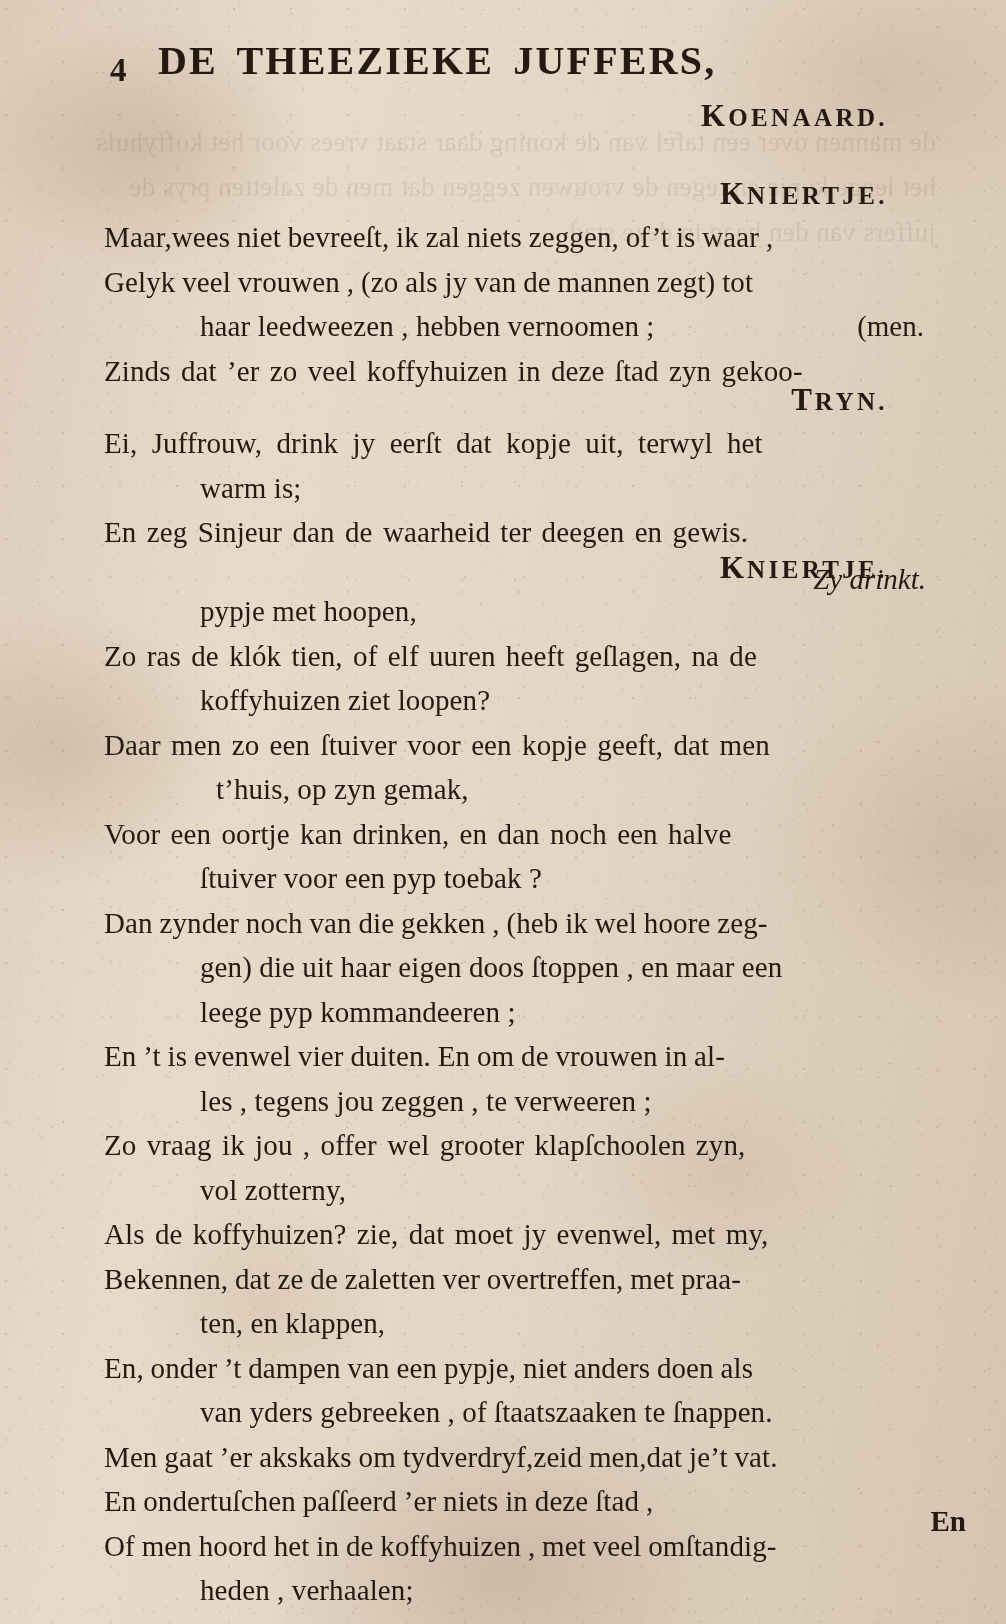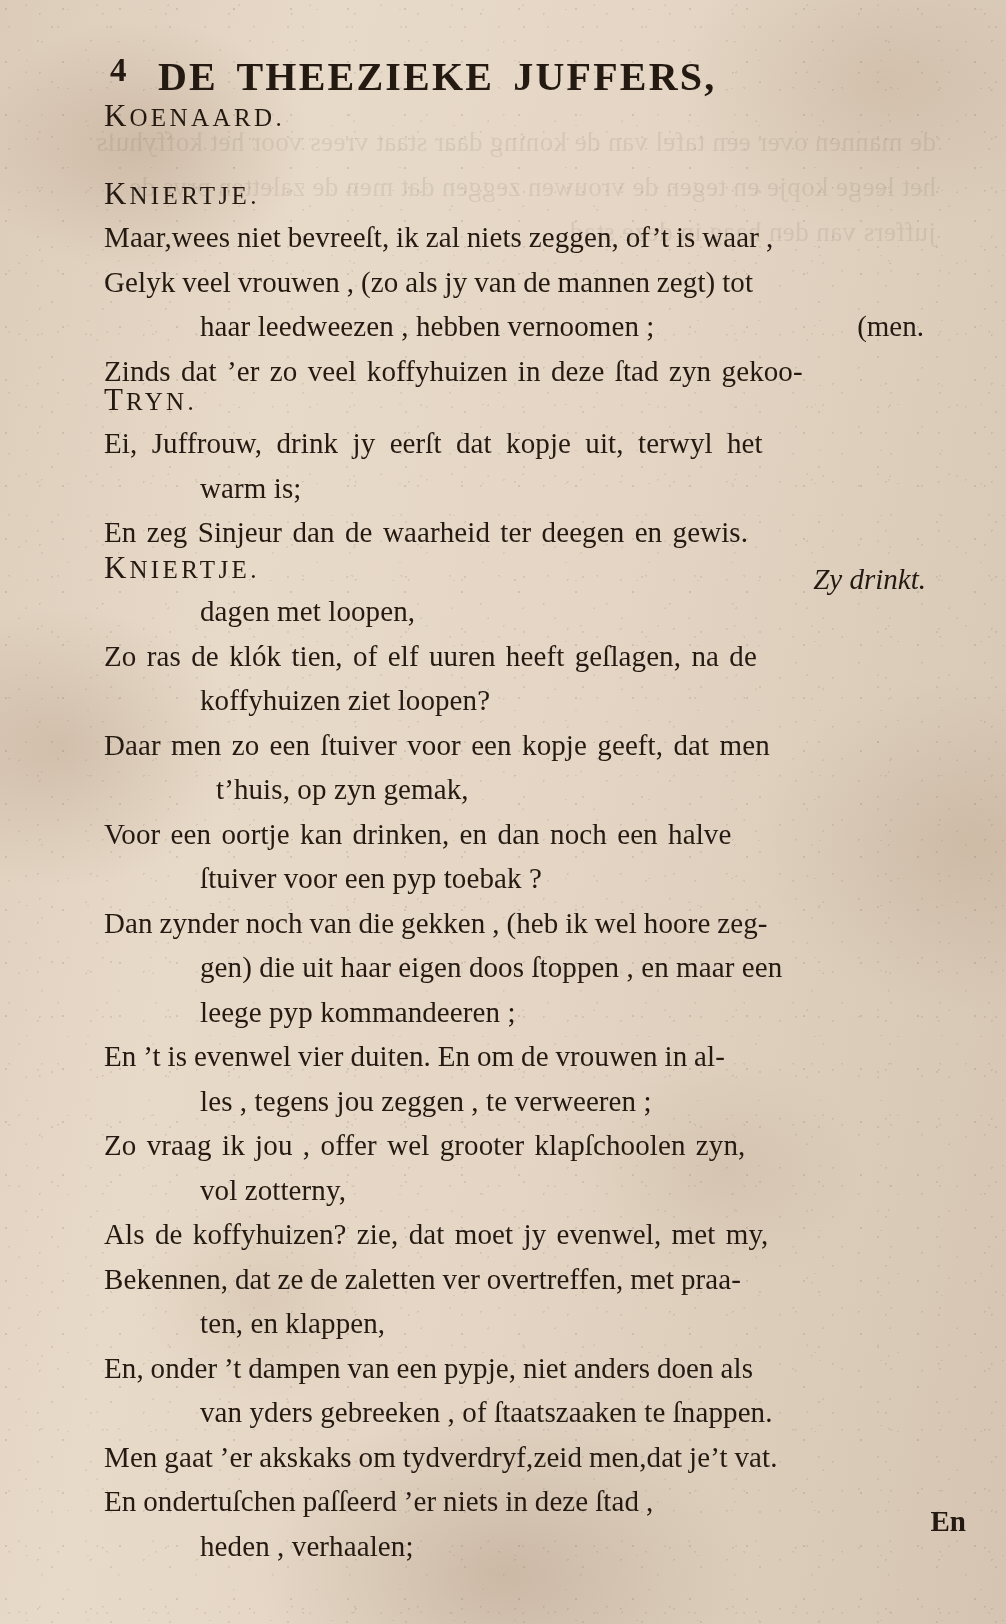--- a/index.html
+++ b/index.html
@@ -82,39 +82,39 @@
     position: absolute;
     left: 110px;
     top: 16px;
     font-size: 33px;
     font-weight: 700;
     letter-spacing: 0;
   }
   .runtitle {
     position: absolute;
     left: 158px;
-    top: 17px;
+    top: 1px;
     font-size: 40px;
     font-weight: 700;
     letter-spacing: 2.2px;
     word-spacing: 7px;
     white-space: nowrap;
   }
 
   
   .block {
     position: absolute;
     left: 104px;
     width: 828px;
   }
 
   .speaker {
-    text-align: left;
+    text-align: right;
     font-size: 25px;
-    font-weight: 400;
+    font-weight: 700;
     letter-spacing: 3.4px;
     margin: 3px 0 2px 0;
     line-height: 34px;
     padding-right: 44px;
   }
   .speaker .cap {
     font-size: 31px;
     letter-spacing: 3px;
   }
 
@@ -189,40 +189,41 @@
       <div class="speaker"><span class="cap">T</span><span>RYN.</span></div>
       <div class="vs wider">Ei, Juffrouw, drink jy eerſt dat kopje uit, terwyl het</div>
       <div class="vs ind">warm is;</div>
       <div class="vs wide">En zeg Sinjeur dan de waarheid ter deegen en gewis.</div>
       <div class="stagedir">Zy drinkt.</div>
     </div>
 
     <div class="block" style="top:548px">
       <div class="speaker"><span class="cap">K</span><span>NIERTJE.</span></div>
 
-      <div class="vs ind">dagen met loopen,</div>
+      <div class="vs ind">pypje met hoopen,</div>
       <div class="vs wide">Zo ras de klók tien,  of elf uuren heeft geſlagen,  na de</div>
       <div class="vs ind">koffyhuizen ziet loopen?</div>
       <div class="vs wide">Daar men zo een ſtuiver voor een kopje geeft,  dat men</div>
       <div class="vs ind2">t’huis,  op zyn gemak,</div>
       <div class="vs wide">Voor een oortje kan drinken,  en dan noch een halve</div>
       <div class="vs ind">ſtuiver voor een pyp toebak ?</div>
       <div class="vs tight">Dan zynder noch van die gekken ,  (heb ik wel hoore zeg-</div>
       <div class="vs ind">gen) die uit haar eigen doos ſtoppen ,  en maar een</div>
       <div class="vs ind">leege pyp kommandeeren ;</div>
       <div class="vs tight">En ’t is evenwel vier duiten. En om de vrouwen in al-</div>
       <div class="vs ind">les ,  tegens jou zeggen ,  te verweeren ;</div>
       <div class="vs wide">Zo vraag ik jou ,  offer wel grooter klapſchoolen zyn,</div>
       <div class="vs ind">vol zotterny,</div>
       <div class="vs wide">Als de koffyhuizen? zie, dat moet jy evenwel, met my,</div>
       <div class="vs tight">Bekennen,  dat ze de zaletten ver overtreffen,  met praa-</div>
       <div class="vs ind">ten,  en klappen,</div>
       <div class="vs tight">En, onder ’t dampen van een pypje,  niet anders doen als</div>
       <div class="vs ind">van yders gebreeken ,  of ſtaatszaaken te ſnappen.</div>
       <div class="vs tight">Men gaat ’er akskaks om tydverdryf,zeid men,dat je’t vat.</div>
       <div class="vs tight">En ondertuſchen paſſeerd ’er niets in deze ſtad ,</div>
+      <div class="vs tight">Of men hoord het in de koffyhuizen , met veel omſtandig-</div>
       <div class="vs ind">heden ,  verhaalen;</div>
     </div>
 
     <div class="catchword">En</div>
 
   </div>
 </div>
 
 </body></html>

